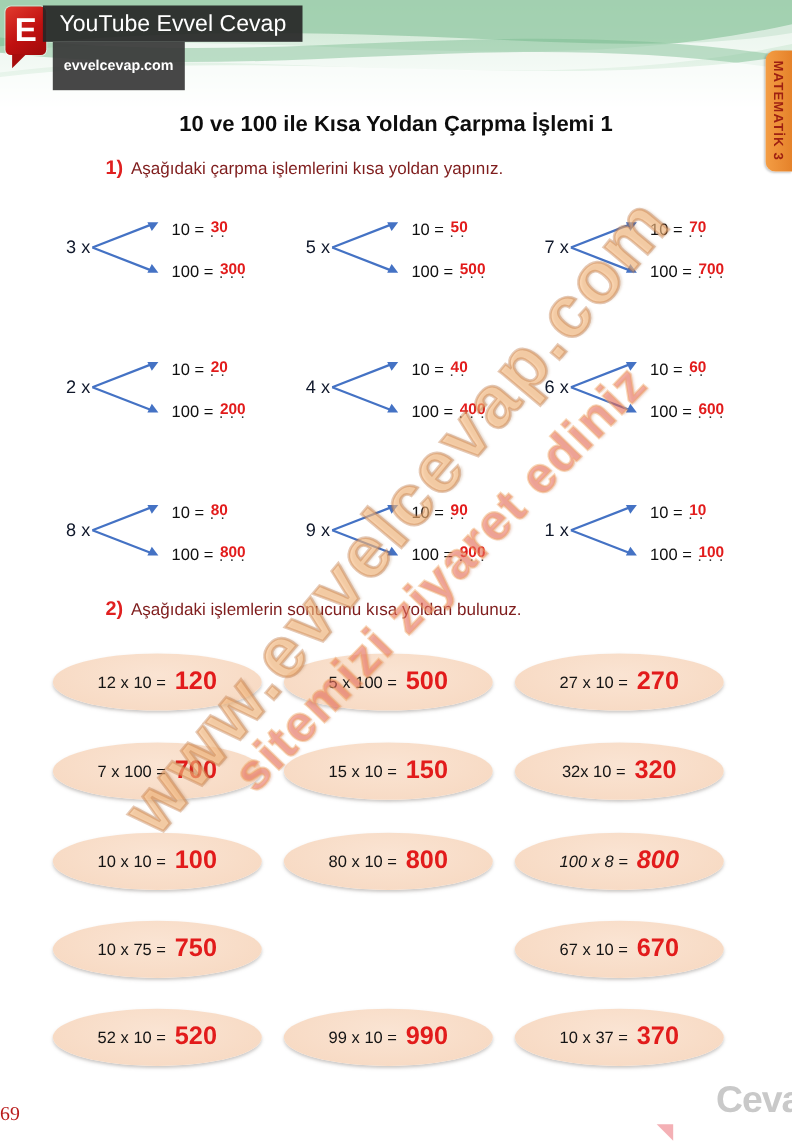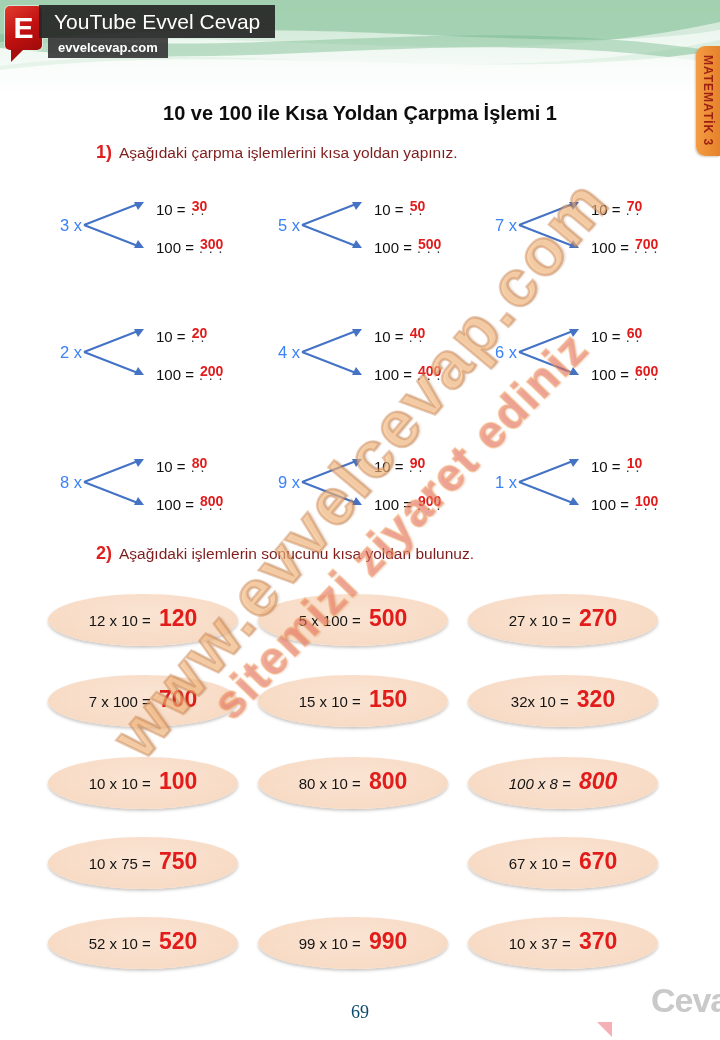--- a/index.html
+++ b/index.html
@@ -10,38 +10,38 @@
   .hdr-wave{position:absolute;top:0;left:0;width:720px;height:100px;}
   .elogo{position:absolute;left:5px;top:6px;width:37px;height:44px;border-radius:5px;
          background:linear-gradient(145deg,#e23b2e 0%,#c01010 55%,#9e0b0b 100%);
          display:flex;align-items:center;justify-content:center;
          color:#fff;font-size:30px;font-weight:bold;box-shadow:0 0 0 1px rgba(255,255,255,.5);}
   .elogo-tail{position:absolute;left:11px;top:49px;width:0;height:0;
          border-top:13px solid #a80d0d;border-right:13px solid transparent;}
   .banner1{position:absolute;left:39px;top:5px;height:33px;background:rgba(38,38,38,.92);
          color:#fff;font-size:21px;line-height:33px;padding:0 15px;white-space:nowrap;}
   .banner2{position:absolute;left:48px;top:38px;height:20px;background:rgba(55,55,55,.92);
-         color:#fff;font-size:13px;font-weight:bold;line-height:20px;padding:0 10px;white-space:nowrap;}
+         color:#fff;font-size:13px;font-weight:bold;line-height:20px;padding:12px 10px;white-space:nowrap;}
   .side-tab{position:absolute;right:0;top:46px;width:24px;height:110px;
          background:linear-gradient(to right,#f49d44,#e5822a);
          border-radius:9px 0 0 9px;box-shadow:-1px 1px 2px rgba(0,0,0,.2);
          display:flex;align-items:center;justify-content:center;}
   .side-tab span{writing-mode:vertical-rl;font-size:12px;font-weight:bold;
          letter-spacing:1px;color:#9e2012;white-space:nowrap;}
 
   
   .page-title{position:absolute;left:0;top:102px;width:720px;text-align:center;
          font-size:20px;font-weight:bold;color:#0d0d0d;}
   .qline{position:absolute;left:96px;display:flex;align-items:baseline;white-space:nowrap;}
   .qnum{color:#e02020;font-size:18px;font-weight:bold;margin-right:7px;}
   .qtxt{font-size:15.5px;color:#7f1d1d;}
 
   
   .diagram{position:absolute;width:218px;height:84px;display:flex;align-items:center;}
-  .mlabel{font-size:16.5px;color:#3b82f6;white-space:nowrap;}
+  .mlabel{font-size:16.5px;color:#0f172a;white-space:nowrap;}
   .lines{display:flex;flex-direction:column;gap:14px;margin-left:8px;}
   .ans-line{font-size:15px;color:#101010;white-space:nowrap;position:relative;
             height:24px;display:flex;align-items:flex-end;}
   .ansbox{position:relative;display:inline-block;margin-left:5px;min-width:40px;height:24px;}
   .dots{position:absolute;left:0;bottom:0;letter-spacing:1px;color:#333;font-size:14px;}
   .redans{position:absolute;left:1px;bottom:5px;color:#e21b1b;font-weight:bold;
           font-size:14px;line-height:1;}
 
   
   .oval{position:absolute;width:190px;height:52px;border-radius:50%;
@@ -56,22 +56,22 @@
   .wm1{left:-80px;top:430px;width:880px;font-size:66px;letter-spacing:3px;
        transform:rotate(-50deg);
        color:rgba(247,186,128,.60);-webkit-text-stroke:2.5px rgba(190,115,62,.38);
        text-shadow:2px 2px 2px rgba(150,90,40,.18);}
   .wm2{left:10px;top:498px;width:780px;font-size:46px;letter-spacing:2px;
        transform:rotate(-46deg);
        color:rgba(234,112,92,.55);-webkit-text-stroke:2px rgba(240,168,104,.45);
        text-shadow:1px 2px 2px rgba(180,80,50,.18);}
 
   
-  .pagenum{position:absolute;left:0;top:1002px;width:720px;text-align:center;
-           font-family:"Liberation Serif","DejaVu Serif",serif;font-size:18px;color:#0c4a6e;}
+  .pagenum{position:absolute;left:0;top:1002px;width:720px;text-align:left;
+           font-family:"Liberation Serif","DejaVu Serif",serif;font-size:18px;color:#b91c1c;}
   .flogo-box{position:absolute;left:529px;top:976px;width:114px;height:47px;border-radius:6px;
            background:rgba(240,146,153,.72);display:flex;align-items:center;justify-content:center;}
   .flogo-box span{color:#fff;font-size:34px;font-weight:bold;letter-spacing:-1px;}
   .flogo-tail{position:absolute;left:597px;top:1022px;width:0;height:0;
            border-top:15px solid rgba(240,146,153,.72);border-left:15px solid transparent;}
   .flogo-gray{position:absolute;left:651px;top:981px;color:#c9c9c9;
            font-size:34px;font-weight:bold;letter-spacing:-1px;}
 </style>
 </head>
 <body>

